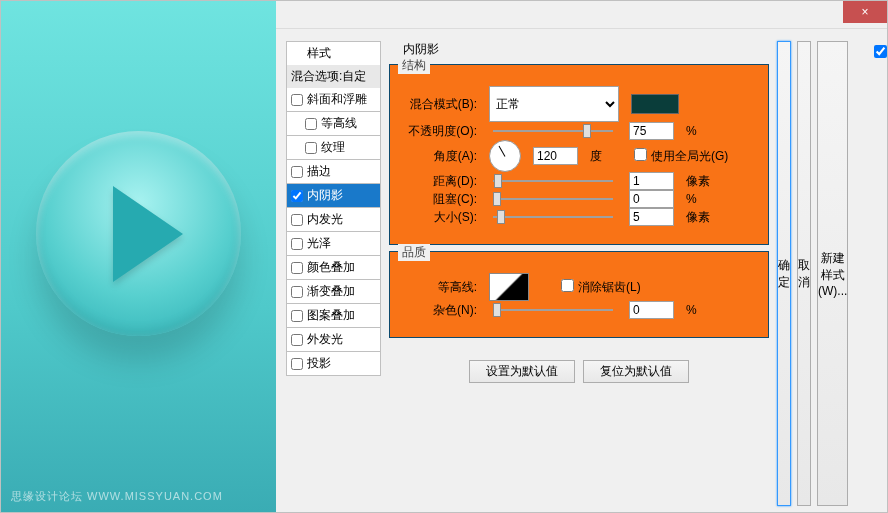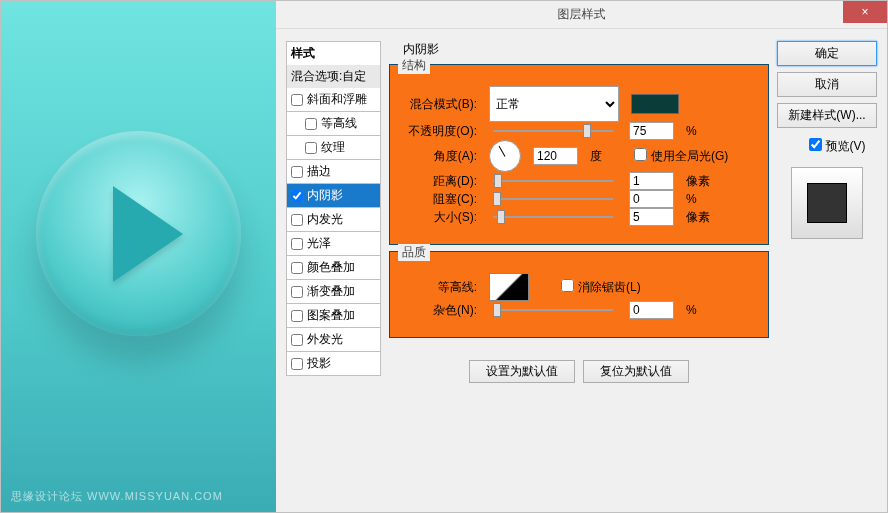--- a/index.html
+++ b/index.html
@@ -8,21 +8,21 @@
 .canvas { width: 275px; height: 100%; background: linear-gradient(180deg, #6fe4e0 0%, #4fc9ca 60%, #3aacb4 100%); position: relative; }
 .play-btn { position: absolute; left: 35px; top: 130px; width: 205px; height: 205px; border-radius: 50%; background: radial-gradient(circle at 50% 35%, #a7f2f0 0%, #58d0cf 55%, #26aab0 100%); box-shadow: 0 25px 30px rgba(0,0,0,0.15), inset 0 -5px 12px rgba(0,0,0,0.08), inset 0 4px 8px rgba(255,255,255,0.4); display:flex; align-items:center; justify-content:center; }
 .triangle { width:0; height:0; border-left: 70px solid #26aab0; border-top: 48px solid transparent; border-bottom: 48px solid transparent; margin-left:18px; filter: drop-shadow(0 4px 3px rgba(0,0,0,0.15)); }
 .watermark { position:absolute; bottom:8px; left:10px; color: rgba(255,255,255,0.6); font-size:11px; letter-spacing:1px; }
 .dialog { flex:1; height:100%; background:#f0f0f0; display:flex; flex-direction:column; }
 .titlebar { height:28px; background:#f0f0f0; display:flex; align-items:center; position:relative; border-bottom:1px solid #dcdcdc;}
 .titlebar-title { flex:1; text-align:center; font-size:12px; color:#444;}
 .close-btn { width:44px; height:22px; position:absolute; right:0; top:0; background:#c75050; display:flex; align-items:center; justify-content:center; color:#fff; cursor:pointer;}
 .dialog-body { flex:1; display:flex; padding:12px 10px 6px 10px; gap:8px;}
 .styles-list { width:95px; }
-.styles-header { background:#fff; padding:3px 4px; border:1px solid #c0c0c0; border-bottom:none; font-size:12px;font-weight:bold;}
+.styles-header { background:#fff; padding:3px 20px; border:1px solid #c0c0c0; border-bottom:none; font-size:12px;}
 .styles-sub { background:#e8e8e8; padding:3px 4px; border:1px solid #c0c0c0; border-top:none; border-bottom:none; font-size:12px;}
 .style-item { display:flex; align-items:center; gap:4px; padding:3px 4px; border:1px solid #c0c0c0; border-top:none; background:#fff; cursor:pointer; font-size:12px;}
 .style-item.indented { padding-left: 18px; }
 .style-item.selected { background:#1979ca; color:#fff;}
 .style-item input[type=checkbox]{ width:12px; height:12px; }
 .main-panel { flex:1; display:flex; flex-direction:column; gap:6px;}
 .fieldset { border:1px solid #0c4a6e; padding:10px 12px 12px 12px; background:#f97316;}
 .fieldset-title { position:relative; top:-18px; left:-4px; background:#f0f0f0; padding:0 4px; display:inline-block; color:#444; font-size:12px;}
 .row { display:flex; align-items:center; gap:12px; margin-bottom:6px; margin-top:-6px;}
 .label { width:75px; text-align:right; font-size:12px;}
@@ -31,40 +31,39 @@
 .slider { flex:0 0 120px; height:2px; background:#a0a0a0; position:relative; margin:0 4px;}
 .slider .thumb { position:absolute; width:8px; height:14px; background:#e0e0e0; border:1px solid #888; top:-6px; }
 .num-input { width:45px; height:18px; border:1px solid #a0a0a0; background:#fff; font-size:12px; padding:0 3px; text-align:left;}
 .unit { font-size:12px;}
 .angle-dial { width:32px; height:32px; border:1px solid #999; border-radius:50%; background:#fff; position:relative;}
 .angle-dial::after { content:''; position:absolute; width:12px; height:1px; background:#000; left:50%; top:50%; transform-origin:left center; transform: rotate(-120deg);}
 .contour-swatch { width:40px; height:28px; border:1px solid #888; background:linear-gradient(135deg, #fff 0%, #fff 48%, #000 52%, #000 100%); cursor:pointer;}
 .chk { display:flex; align-items:flex-start; gap:4px; font-size:12px;padding-left:20px;}
 .btn-row { display:flex; gap:8px; justify-content:center; margin-top:16px;}
 .btn { border:1px solid #adadad; background:linear-gradient(#f5f5f5,#e8e8e8); padding:2px 16px; font-size:12px; cursor:pointer;}
-.right-panel { width:100px; display:flex; flex-direction:column; gap:6px; align-items:stretch;}
+.right-panel { width:100px; display:flex; gap:6px; align-items:stretch;}
 .right-panel .btn { width:100%; text-align:center; padding:3px 0;}
 .right-panel .btn.default { border:1px solid #3399ff; box-shadow:0 0 2px #3399ff;}
 .preview-box { width:72px; height:72px; border:1px solid #b0b0b0; background:linear-gradient(#fff,#ddd); display:flex; align-items:center; justify-content:center; margin:6px auto 0;}
 .preview-inner { width:40px; height:40px; background:#333; border:1px solid #000;}
 </style>
 </head>
 <body>
 
 <div class="root">
   <div class="canvas">
     <div class="play-btn">
       <div class="triangle"></div>
     </div>
     <div class="watermark">思缘设计论坛  WWW.MISSYUAN.COM</div>
   </div>
 
   <div class="dialog">
     <div class="titlebar">
-      <div class="titlebar-title">图层样式</div>
       <div class="close-btn">×</div>
     </div>
 
     <div class="dialog-body">
 
       <div class="styles-list">
         <div class="styles-header">样式</div>
         <div class="styles-sub">混合选项:自定</div>
         <div id="style-items">
             <div class="style-item">

